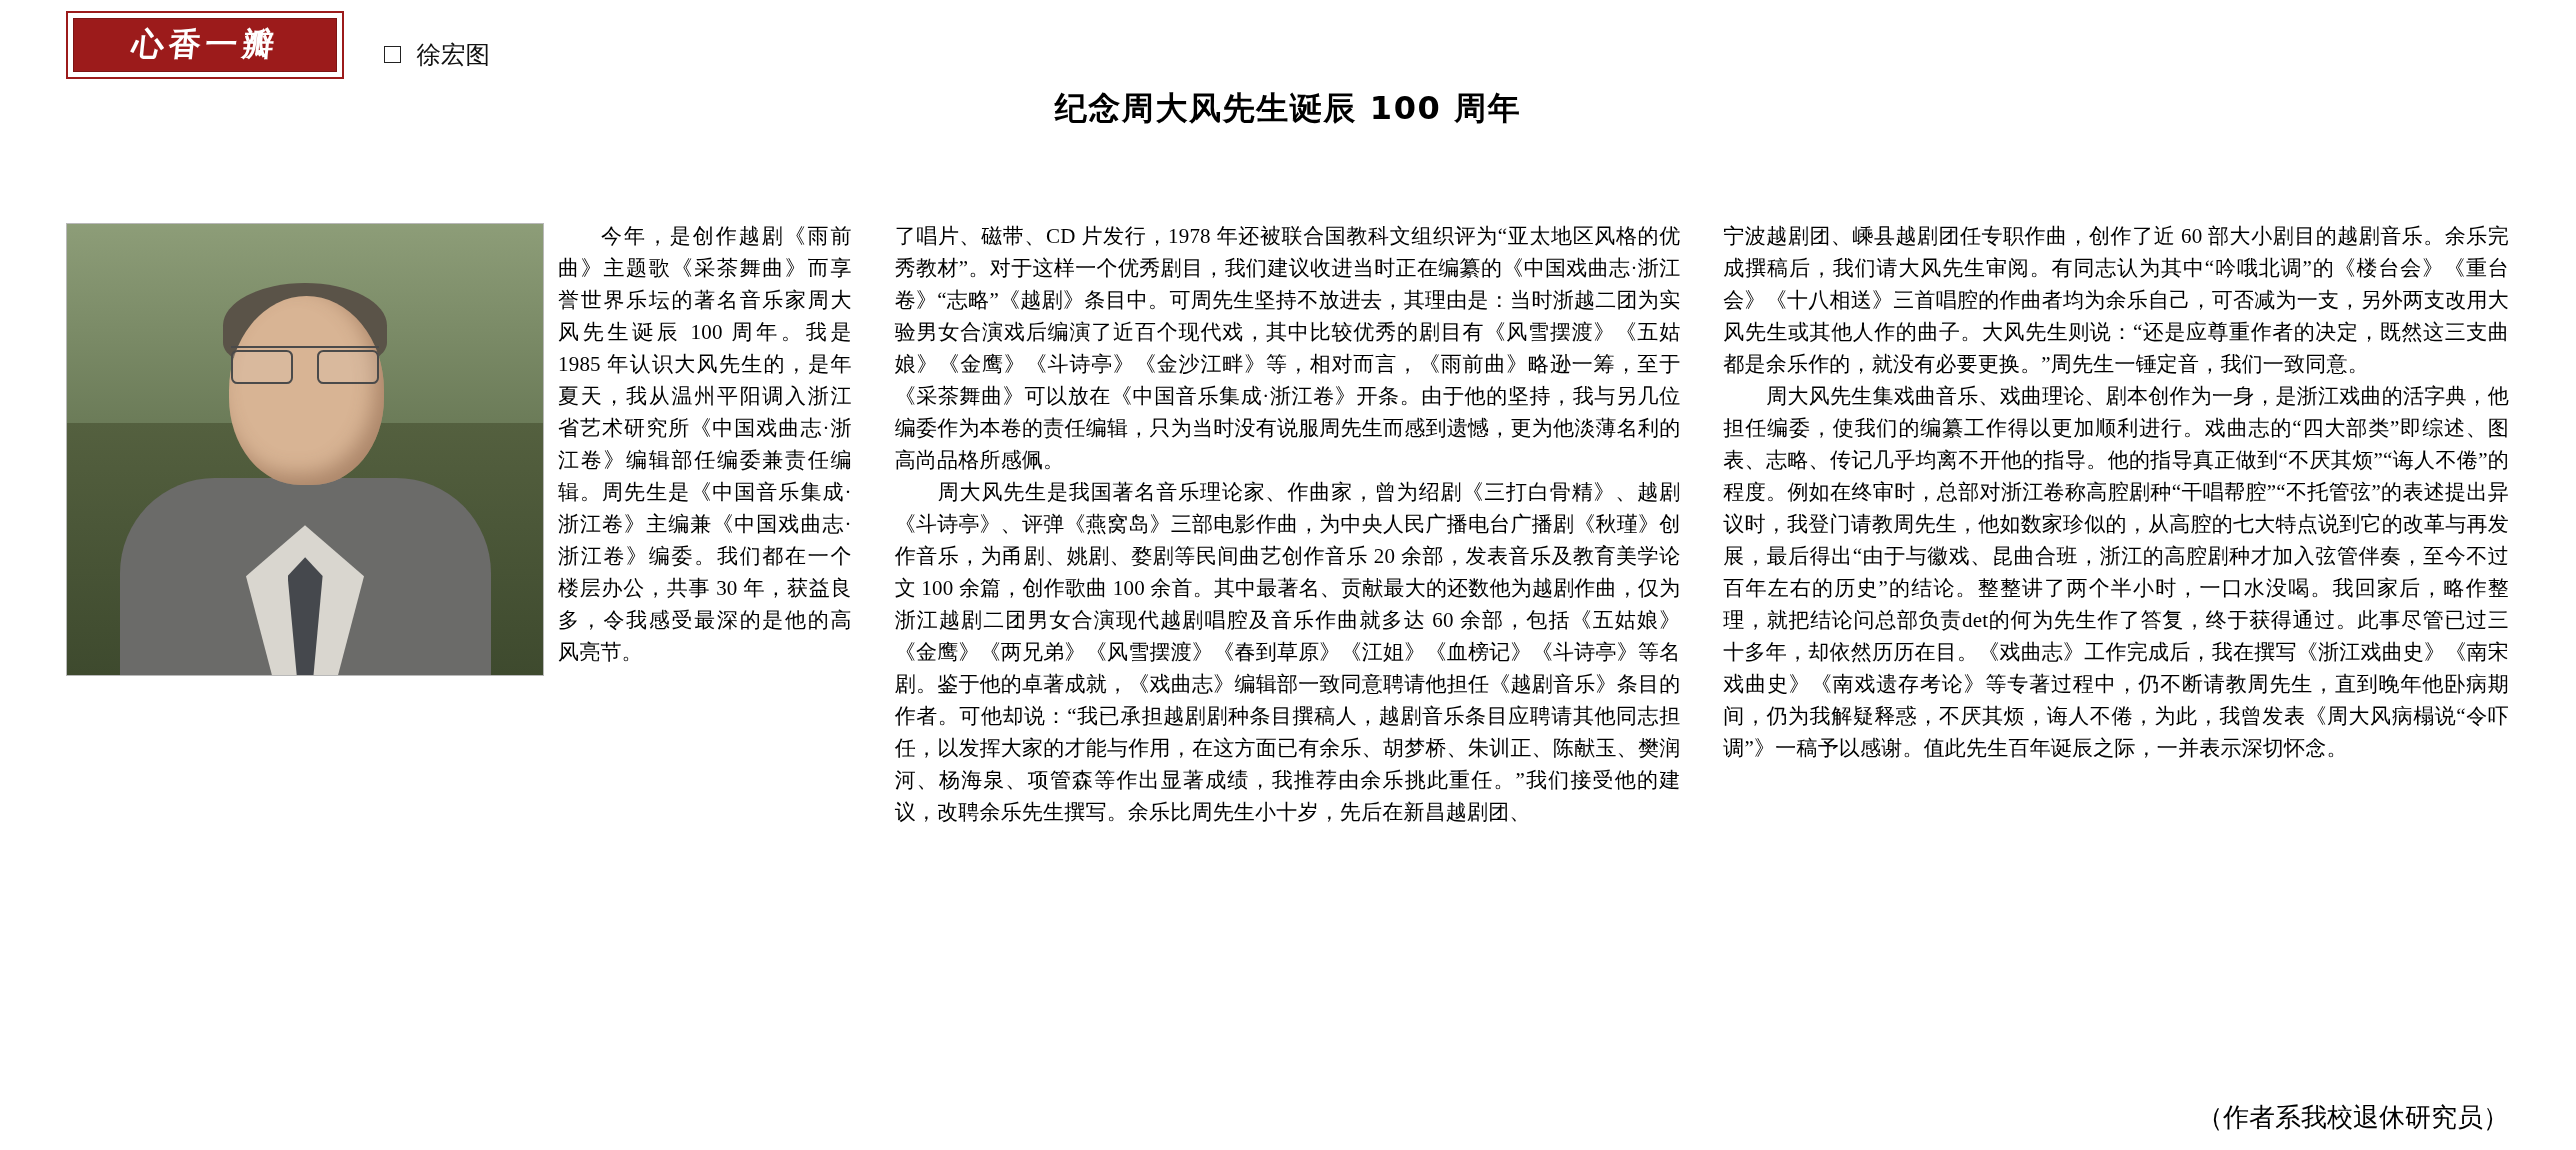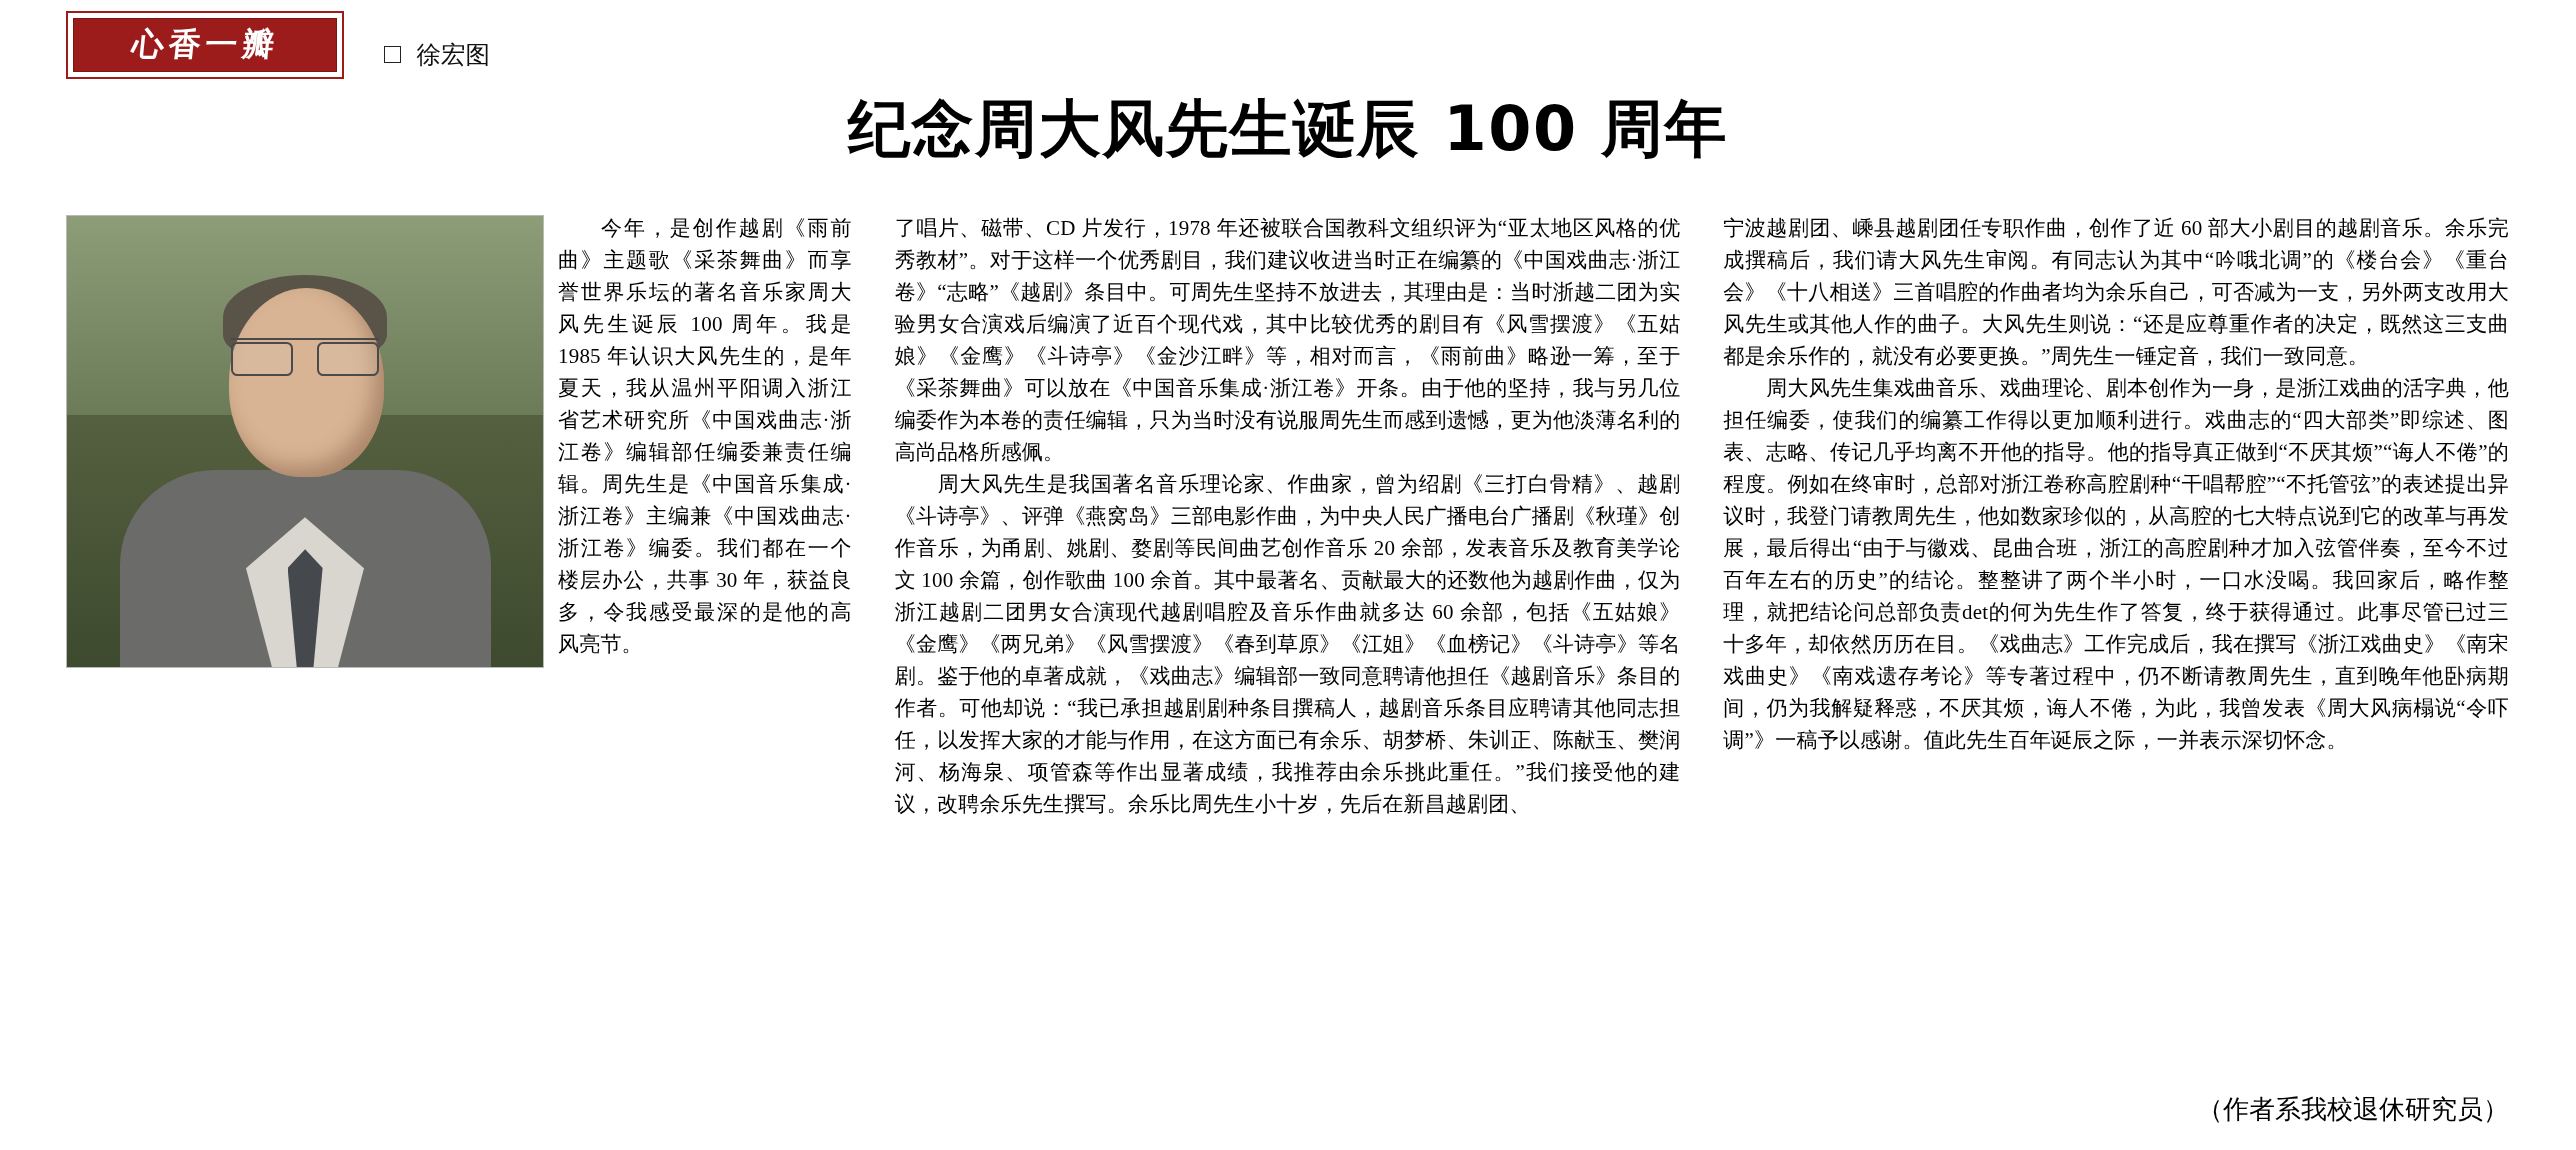--- a/index.html
+++ b/index.html
@@ -80,30 +80,30 @@
 
   
   .headline {
     position: absolute;
     left: 0;
     top: 87px;
     width: 2576px;
     text-align: center;
     font-family: "DejaVu Sans", "Liberation Sans", sans-serif;
     font-weight: bold;
-    font-size: 62px;
+    font-size: 32px;
     letter-spacing: 1.6px;
     color: #000;
   }
 
   
   .columns {
     position: absolute;
     left: 66px;
-    top: 212px;
+    top: 220px;
     width: 2443px;
     height: 915px;
     display: flex;
     gap: 43px;
   }
   .col {
     width: 786px;
     position: relative;
   }
   .col p {

